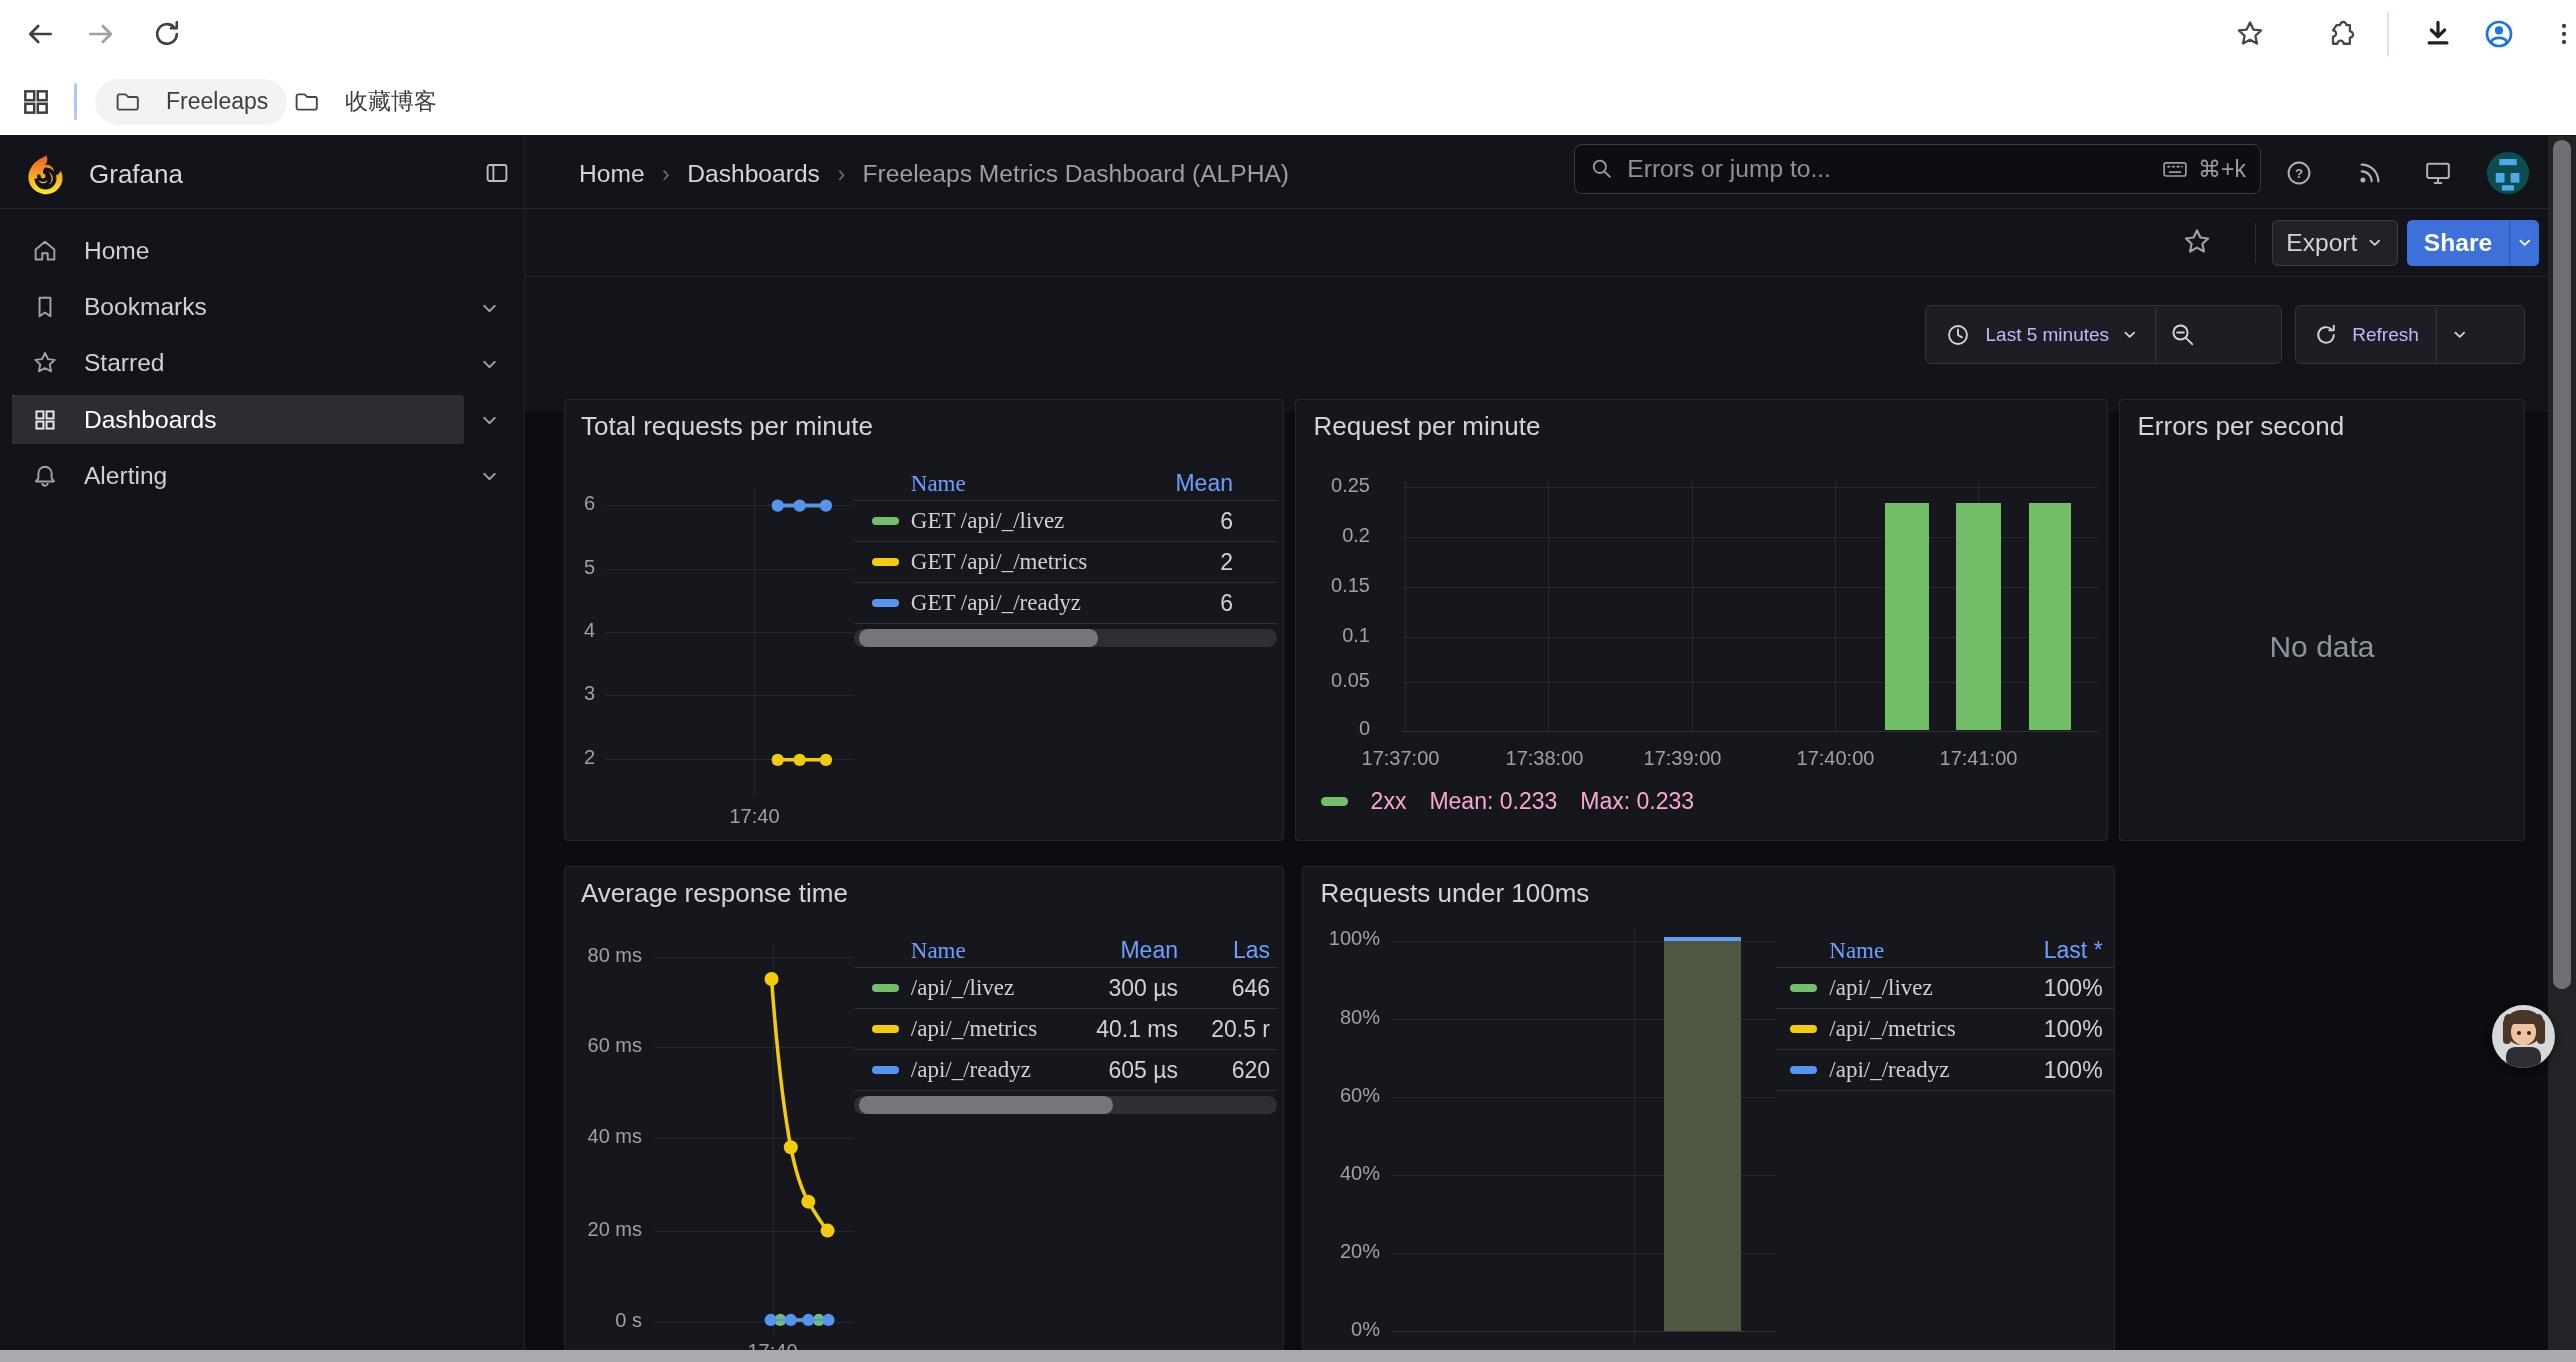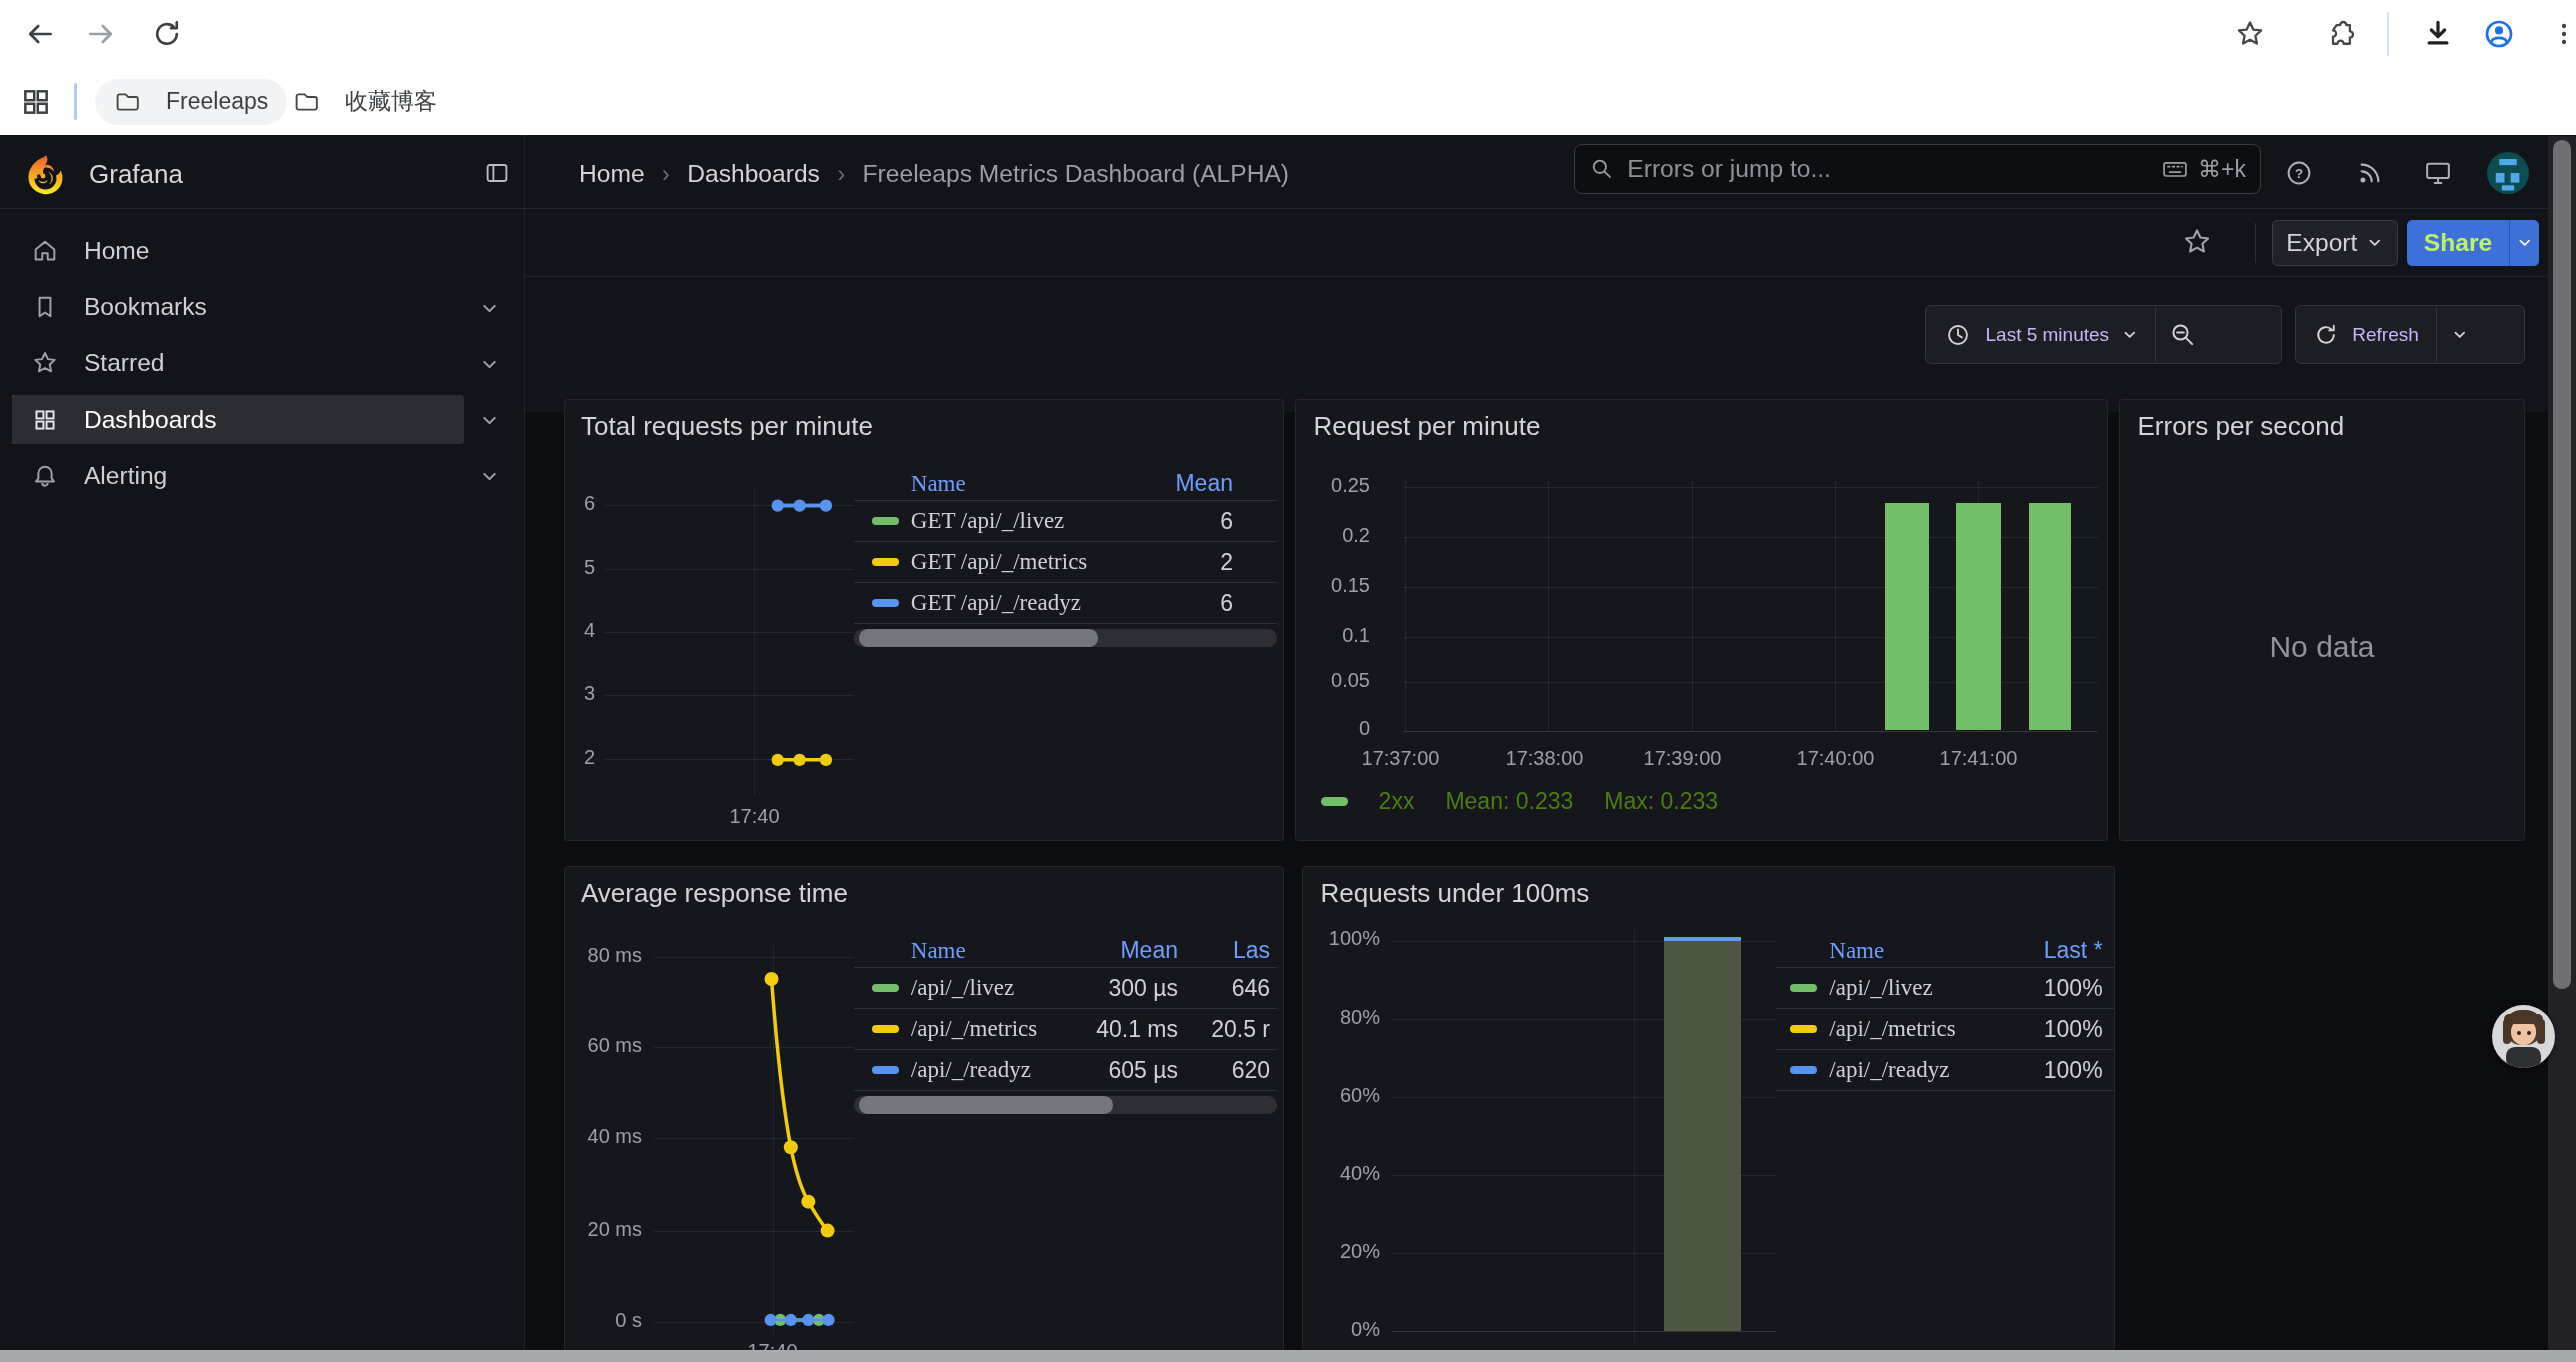--- a/index.html
+++ b/index.html
@@ -38,21 +38,21 @@
   .crumbsep{font-size:23px;color:#6c6e75;margin:0 17.5px;}
   .searchbox{position:absolute;left:1574px;top:144px;width:685px;height:48px;border-radius:8px;
              background:#0d0e12;border:0.9px solid #3b3c43;display:flex;align-items:center;}
   .searchph{font-size:24.6px;color:#8e9199;margin-left:12.3px;flex:1;}
   .kshort{font-size:23px;color:#9a9da5;margin-right:14px;}
   .gbtn{position:absolute;height:44px;border-radius:5.3px;background:#212228;border:0.9px solid #3c3d44;
         display:flex;align-items:center;justify-content:center;font-size:24.6px;color:#d3d4da;}
   .sharebtn{position:absolute;left:2407px;top:220px;width:132px;height:46px;border-radius:5.3px;
             background:#3d71d9;display:flex;overflow:hidden;}
   .sharebtn .main{width:102px;display:flex;align-items:center;justify-content:center;
-                  color:#bef264;font-size:24.6px;font-weight:700;}
+                  color:#ffffff;font-size:24.6px;font-weight:700;}
   .sharebtn .drop{flex:1;border-left:0.9px solid #2c56a8;display:flex;align-items:center;justify-content:center;}
   .tgroup{position:absolute;top:305px;height:57px;border-radius:6.1px;background:#1d1e23;
           border:0.9px solid #35363c;display:flex;align-items:center;}
   .tgroup .lbl{font-size:19px;color:#c4b5fd;}
 
   
   .panel{position:absolute;background:#16171c;border:0.9px solid #26272d;border-radius:3.5px;}
   .ptitle{position:absolute;left:16px;top:10.5px;font-size:26px;font-weight:500;color:#d3d4da;}
   .tick{position:absolute;color:#9da0a8;font-size:20px;}
   .ytick{text-align:right;}
@@ -67,21 +67,21 @@
   .lrow{display:flex;align-items:center;height:40px;font-size:23px;color:#d0d1d8;
         border-top:0.9px solid rgba(204,204,220,0.14);}
   .lsepend{border-top:0.9px solid rgba(204,204,220,0.14);height:0;}
   .sw{width:27px;height:8.8px;border-radius:4.4px;margin-right:12.3px;flex:none;}
   .sw.sp{background:transparent;}
   .sw.g{background:#73BF69;}.sw.y{background:#F2CC0C;}.sw.b{background:#5794F2;}
   .lname{flex:1;white-space:nowrap;overflow:hidden;font-family:Liberation Serif, serif;}
   .lval{text-align:right;white-space:nowrap;}
   .hsb{height:17.5px;border-radius:8.8px;background:#2e2f35;position:relative;margin-top:5.3px;}
   .hsb .thumb{position:absolute;top:0;height:100%;border-radius:8.8px;background:#75767c;}
-  .legendline{position:absolute;display:flex;align-items:center;font-size:23px;color:#4d7c0f;gap:8px;}
+  .legendline{position:absolute;display:flex;align-items:center;font-size:23px;color:#f9a8d4;}
   .legendline span{margin-right:23px;}
 
   
   .vsb-track{position:absolute;left:2548px;top:136px;width:28px;height:1214px;background:#232327;}
   .vsb-thumb{position:absolute;left:2553px;top:140px;width:17.5px;height:849px;border-radius:8.8px;background:#6f7075;}
   .hsb-page{position:absolute;left:0;top:1350px;width:2576px;height:12.3px;background:#a9aaae;}
 
   
   .floatav{position:absolute;left:2492px;top:1005px;width:63px;height:63px;border-radius:50%;
            background:#d7d8da;overflow:hidden;z-index:30;box-shadow:0 1.8px 7px rgba(0,0,0,.5);}

